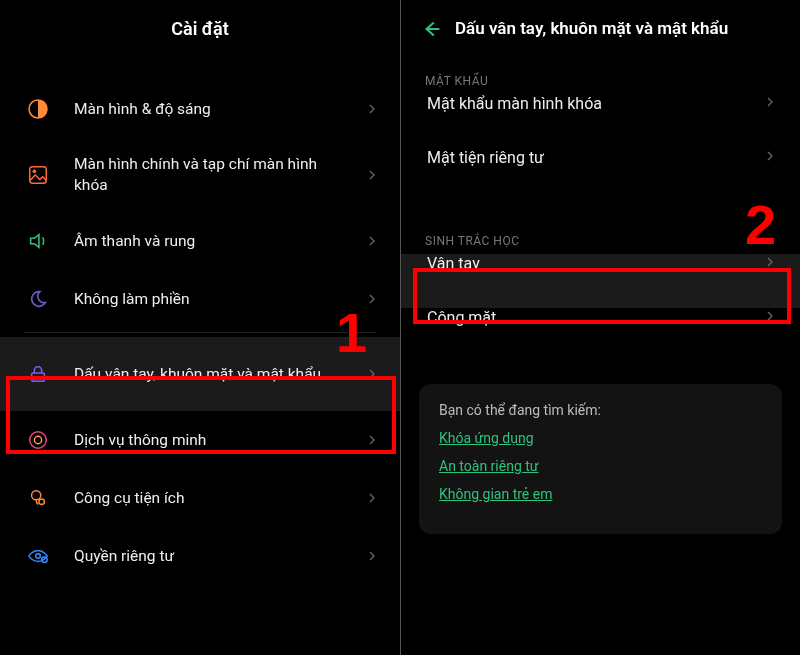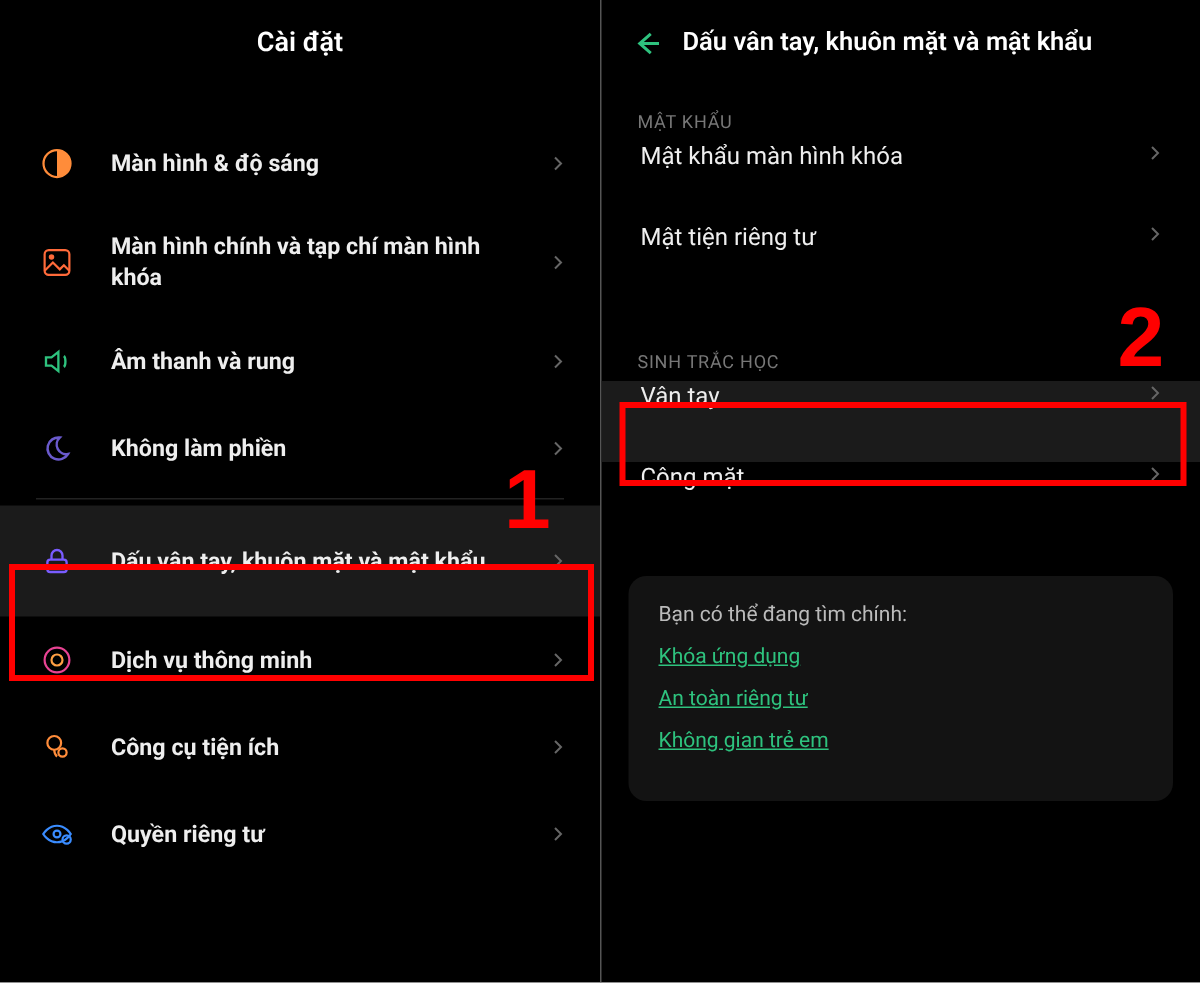--- a/index.html
+++ b/index.html
@@ -10,21 +10,21 @@
   .hdr { height: 56px; display: flex; align-items: center; justify-content: center; position: relative; }
   .hdr.left { justify-content: center; }
   .hdr.right { justify-content: flex-start; padding-left: 24px; }
   .hdr-title { color: #fff; font-size: 18px; font-weight: 600; }
   .hdr-title.r { margin-left: 30px; font-size: 17px; }
   .back { position: absolute; left: 20px; top: 18px; width: 22px; height: 22px; }
   .back svg { stroke: #2ec27e; fill: none; stroke-width: 2.2; }
 
   .row { display: flex; align-items: center; min-height: 58px; padding: 0 20px 0 24px; cursor: pointer; }
   .row .iconwrap { width: 28px; height: 28px; display: flex; align-items: center; justify-content: center; margin-right: 22px; flex-shrink: 0; }
-  .row .label { flex: 1; color: #eee; font-size: 15.5px; line-height: 1.35; padding-right: 10px; font-weight: bold; }
+  .row .label { flex: 1; color: #eee; font-size: 15.5px; line-height: 1.35; padding-right: 10px; }
   .row .chev { width: 16px; height: 16px; flex-shrink: 0; }
   .row .chev svg { stroke: #666; fill: none; stroke-width: 2; }
   .row.tall { min-height: 74px; }
   .row.hl { background: #1b1b1b; }
 
   .sep { height: 1px; background: #222; margin: 4px 24px; }
 
   .secthdr { font-size: 12px; color: #777; letter-spacing: 0.5px; padding: 18px 24px 6px 24px; }
   .row2 { display: flex; min-height: 54px; padding: 0 22px 0 26px; cursor: pointer; }
   .row2 .label2 { flex: 1; color: #eee; font-size: 16px; }
@@ -200,21 +200,21 @@
           </svg></span>
     </div>
     <div class="row2">
       <span class="label2">Công mặt</span>
       <span class="chev"><svg viewBox="0 0 24 24">
             <polyline points="9 6 15 12 9 18"></polyline>
           </svg></span>
     </div>
 
     <div class="card">
-      <div class="card-title">Bạn có thể đang tìm chính:</div>
+      <div class="card-title">Bạn có thể đang tìm kiếm:</div>
       <div class="card-link">Khóa ứng dụng</div>
       <div class="card-link">An toàn riêng tư</div>
       <div class="card-link">Không gian trẻ em</div>
     </div>
 
     <div class="redbox" style="left:12px; top:268px; width:378px; height:56px;"></div>
     <div class="rednum" style="left:344px; top:192px;">2</div>
   </div>
 
 </div>

